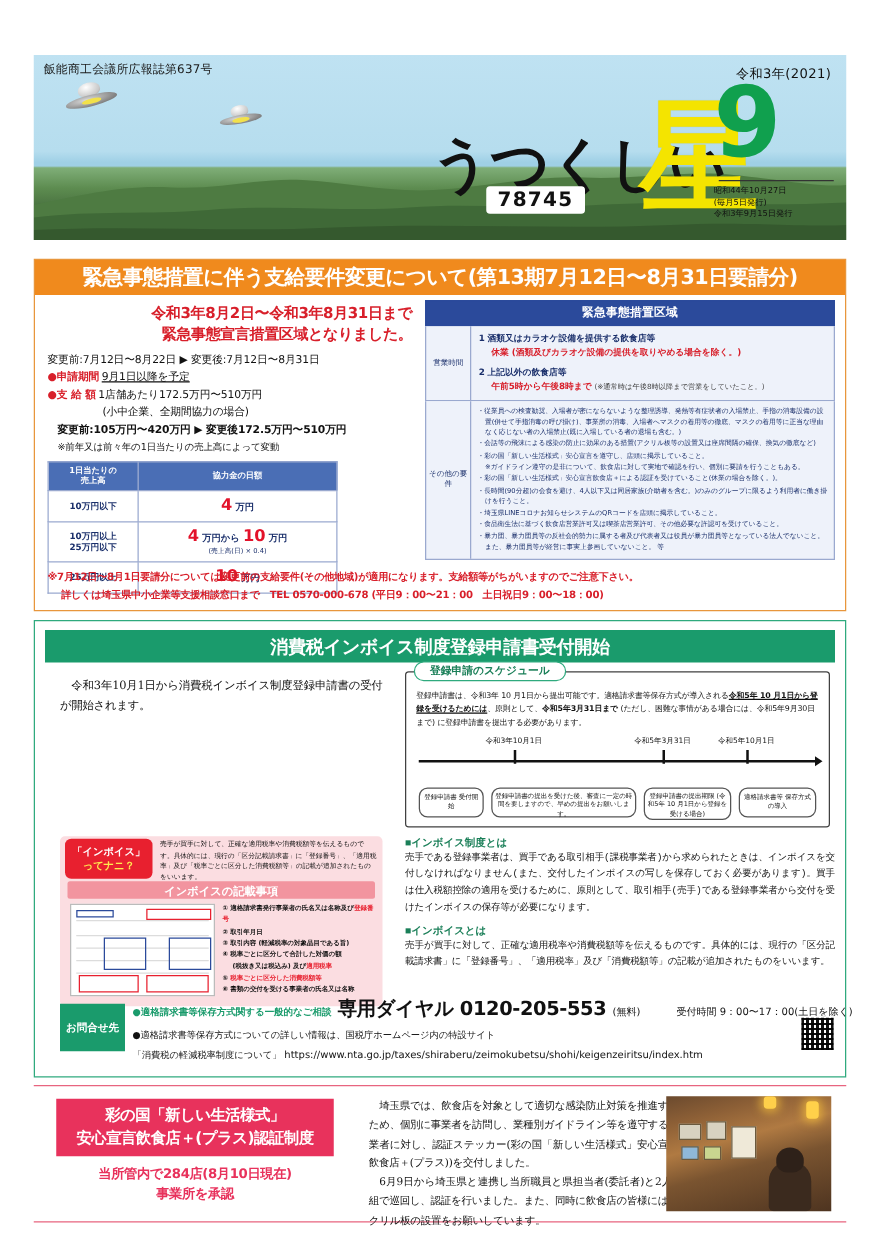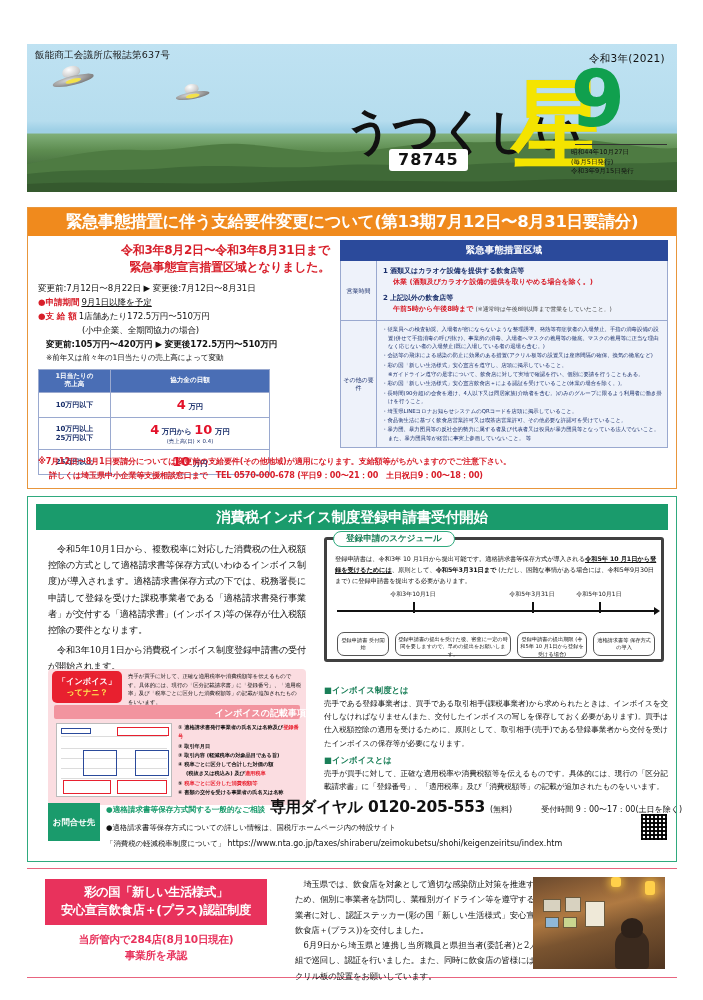--- a/index.html
+++ b/index.html
@@ -161,21 +161,21 @@
   .s2-left { position: absolute; left: 20px; top: 44px; width: 258px; }
   .s2-para {
     font-size: 9.1px; color: #111; line-height: 1.78; text-align: justify;
     font-family: "DejaVu Serif", "Liberation Serif", serif; letter-spacing: -.2px;
   }
   .s2-para + .s2-para { margin-top: 4px; }
 
   
   .sched {
     position: absolute; left: 296px; top: 40px; width: 340px; height: 125px;
-    border: 3px solid #404040; border-radius: 3px; background: #fff;
+    border: 1px solid #404040; border-radius: 3px; background: #fff;
   }
   .sched-tab {
     position: absolute; left: 6px; top: -9px; background: #fff;
     border: 1px solid #2faa7e; border-radius: 9px; padding: 1px 12px;
     font-size: 8.6px; font-weight: 700; color: #1a7f58;
   }
   .sched-txt {
     position: absolute; left: 8px; top: 14px; width: 324px;
     font-size: 6.3px; color: #111; line-height: 1.72; letter-spacing: -.1px;
   }
@@ -204,21 +204,21 @@
     background: #e8202f; border-radius: 5px; color: #fff; font-weight: 700;
     font-size: 8.2px; line-height: 1.32; text-align: right;
     display: flex; flex-direction: column; align-items: center; justify-content: center;
   }
   .inv-badge .b2 { color: #ffe94f; }
   .inv-desc {
     position: absolute; left: 80px; top: 3px; width: 174px;
     font-size: 5.4px; color: #111; line-height: 1.6;
   }
   .inv-sub {
-    position: absolute; left: 0; top: 38px; width: 100%; text-align: right;
+    position: absolute; left: 0; top: 38px; width: 100%; text-align: center;
     font-size: 9px; font-weight: 700; color: #fff;
   }
   .inv-sub-bg {
     position: absolute; left: 6px; top: 36px; width: 246px; height: 14px;
     background: #f2949f; border-radius: 2px;
   }
   .receipt {
     position: absolute; left: 8px; top: 54px; width: 116px; height: 74px;
     background: #fff; border: 1px solid #bbb;
   }
@@ -226,21 +226,21 @@
   .receipt .bx { position: absolute; border: 1px solid #2b4a9b; }
   .receipt .bxr { position: absolute; border: 1px solid #e8202f; }
   .inv-list {
     position: absolute; left: 130px; top: 54px; width: 124px;
     font-size: 5.2px; color: #111; line-height: 1.78; font-weight: 700;
   }
   .inv-list .rd { color: #e8202f; }
   .inv-list .num { color: #111; }
 
   
-  .s2-right { position: absolute; left: 296px; top: 188px; width: 344px; }
+  .s2-right { position: absolute; left: 296px; top: 172px; width: 344px; font-family: Liberation Mono, monospace; }
   .s2-h { font-size: 8.4px; font-weight: 700; color: #1a7f58; margin-bottom: 1px; }
   .s2-rp {
     font-size: 7.6px; color: #111; line-height: 1.74; text-align: justify;
     letter-spacing: -.1px; margin-bottom: 5px;
   }
 
   
   .contact {
     position: absolute; left: 20px; bottom: 12px; width: 620px; height: 52px;
   }
@@ -443,21 +443,20 @@
         <div>※7月12日〜8月1日要請分については変更前の支給要件(その他地域)が適用になります。支給額等がちがいますのでご注意下さい。</div>
         <div class="l2">詳しくは埼玉県中小企業等支援相談窓口まで　TEL 0570-000-678 (平日9：00〜21：00　土日祝日9：00〜18：00)</div>
       </div>
     </div>
   </div>
 
   <div class="sec2">
     <div class="sec2-bar">消費税インボイス制度登録申請書受付開始</div>
 
     <div class="s2-left">
-      <p class="s2-para" style="text-indent:1em">令和5年10月1日から、複数税率に対応した消費税の仕入税額控除の方式として適格請求書等保存方式(いわゆるインボイス制度)が導入されます。適格請求書保存方式の下では、税務署長に申請して登録を受けた課税事業者である「適格請求書発行事業者」が交付する「適格請求書」(インボイス)等の保存が仕入税額控除の要件となります。</p>
       <p class="s2-para" style="text-indent:1em">令和3年10月1日から消費税インボイス制度登録申請書の受付が開始されます。</p>
     </div>
 
     <div class="sched">
       <div class="sched-tab">登録申請のスケジュール</div>
       <div class="sched-txt">
         <span>登録申請書は、令和3年 10 月1日から提出可能です。適格請求書等保存方式が導入される</span><span class="sched-bold-u">令和5年 10 月1日から登録を受けるためには</span><span>、原則として、</span><span class="sched-bold">令和5年3月31日まで</span><span> (ただし、困難な事情がある場合には、令和5年9月30日まで) に登録申請書を提出する必要があります。</span>
       </div>
 
       <div class="axis"></div>

